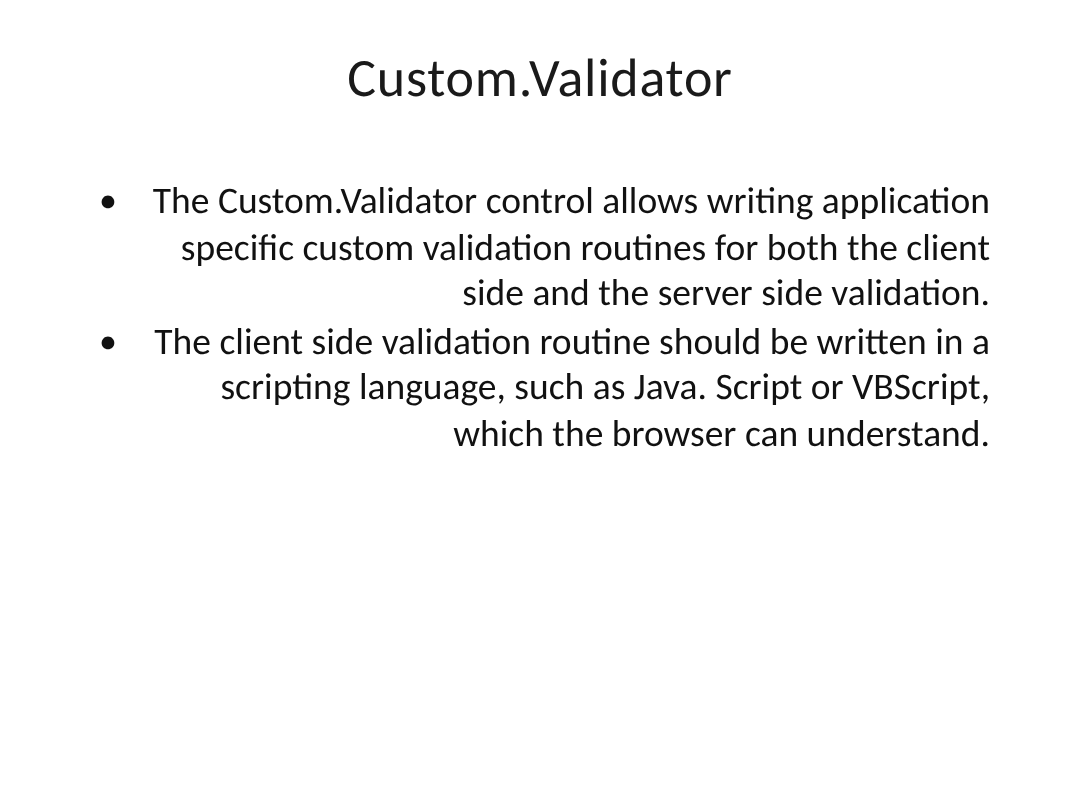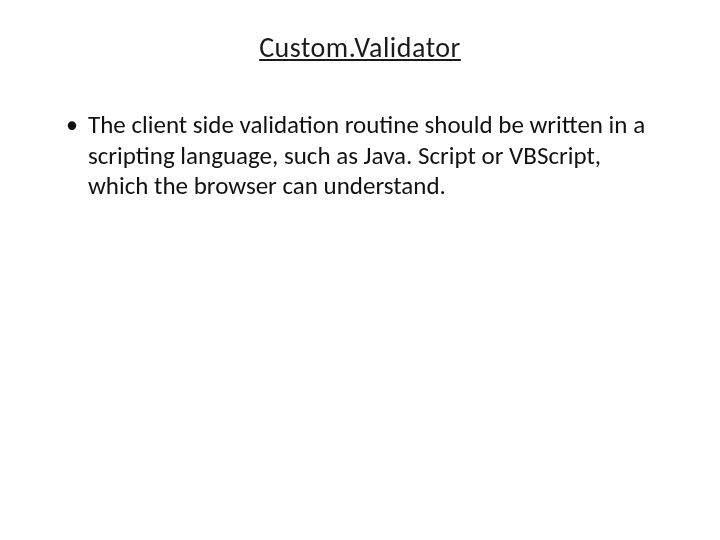--- a/index.html
+++ b/index.html
@@ -13,54 +13,55 @@
     overflow: hidden;
   }
   .slide {
     width: 720px;
     height: 540px;
     box-sizing: border-box;
     padding: 30px 60px 40px 60px;
   }
   .title {
     text-align: center;
-    font-size: 28px;
+    font-size: 36px;
     font-weight: 400;
     margin: 0 0 45px 0;
     letter-spacing: 0.5px;
     color: #1a1a1a;
-    text-decoration: underline;
   }
   ul.bullets {
     list-style: none;
     padding: 0;
     margin: 0;
   }
   ul.bullets li {
     position: relative;
     padding-left: 28px;
     font-size: 25px;
     line-height: 1.22;
     margin-bottom: 2px;
     color: #111;
+    text-align: right;
   }
   ul.bullets li::before {
     content: "•";
     position: absolute;
     left: 6px;
     top: 0;
     font-size: 24px;
     color: #111;
   }
   .just {
     text-align: justify;
     text-justify: inter-word;
   }
 </style>
 </head>
 <body>
 
 <div class="slide">
   <h1 class="title">Custom.Validator</h1>
   <ul class="bullets">
+    <li class="just">The Custom.Validator control allows writing application specific custom validation routines for both the client side and the server side validation.</li>
     <li>The client side validation routine should be written in a scripting language, such as Java. Script or VBScript, which the browser can understand.</li>
   </ul>
 </div>
 
 </body></html>

